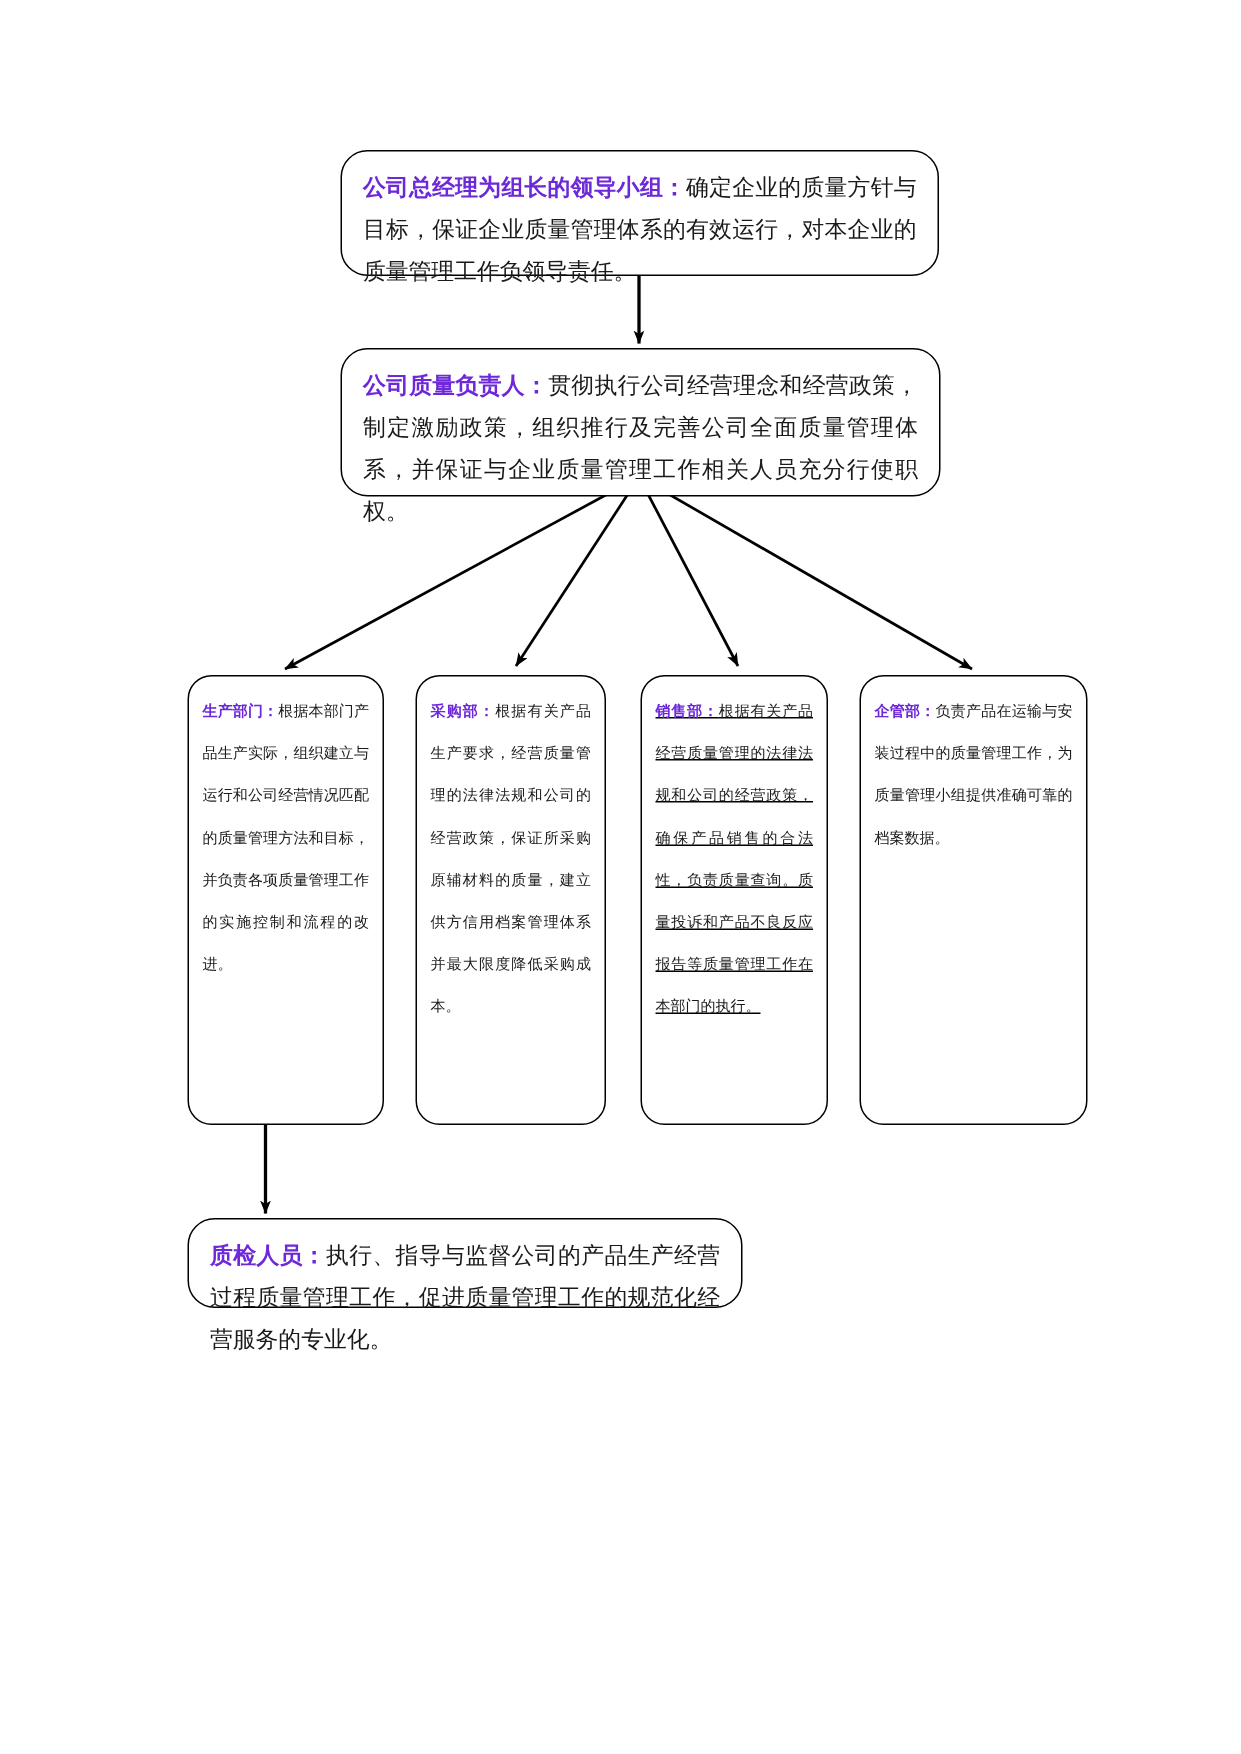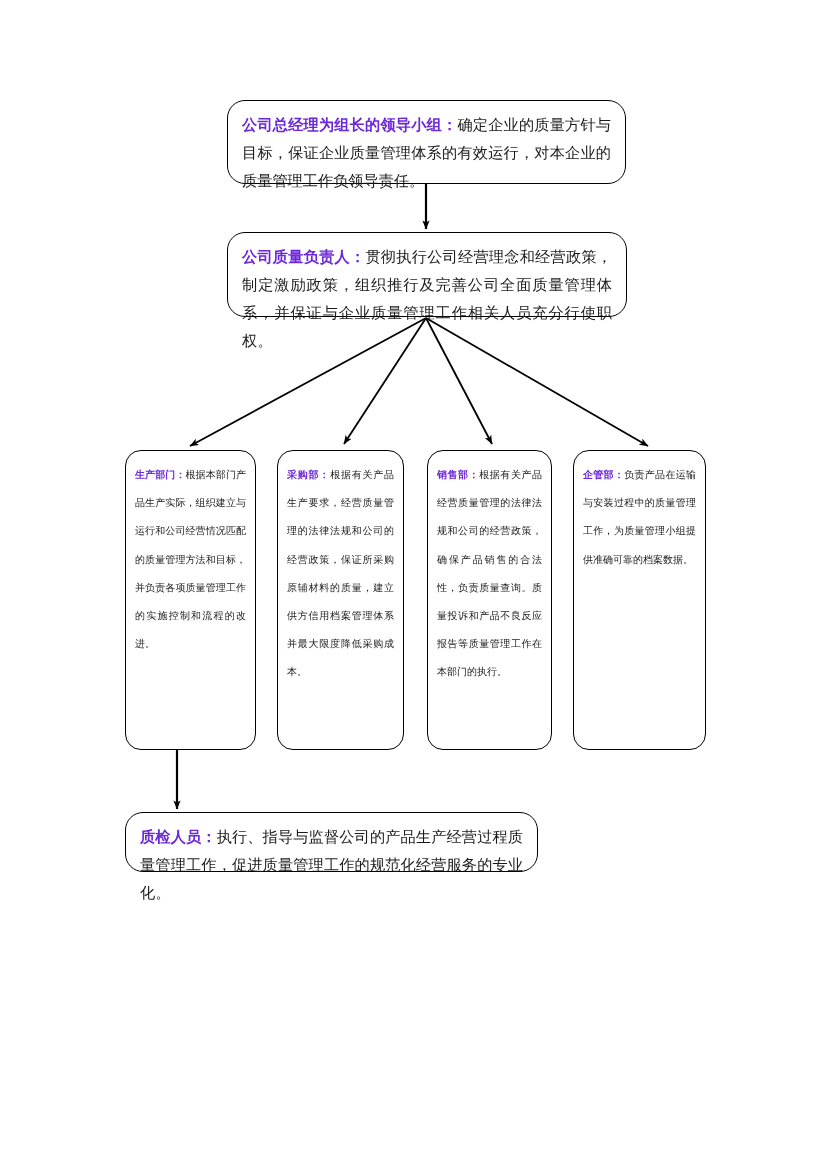--- a/index.html
+++ b/index.html
@@ -73,28 +73,28 @@
   }
   .node.col .body {
     font-size: 10px;
     line-height: 28.2px;
     text-align: justify;
     text-justify: inter-ideograph;
   }
 
   
   #node-leadership  { left: 227px; top: 100px;  width: 399px; height: 84px; }
-  #node-qa-manager  { left: 227px; top: 232px;  width: 400px; height: 85px; }
+  #node-qa-manager  { left: 227px; top: 232px;  width: 400px; height: 99px; }
 
   #node-production  { left: 125px; top: 450px;  width: 131px; height: 300px; }
   #node-purchasing  { left: 277px; top: 450px;  width: 127px; height: 300px; }
-  #node-sales       { left: 427px; top: 450px;  width: 125px; height: 300px; }
-  #node-enterprise  { left: 573px; top: 450px;  width: 133px; height: 300px; }
+  #node-sales       { left: 427px; top: 450px;  width: 125px; height: 300px; text-decoration: underline; }
+  #node-enterprise  { left: 573px; top: 450px;  width: 152px; height: 300px; }
 
-  #node-inspector   { left: 125px; top: 812px;  width: 413px; height: 60px; }
+  #node-inspector   { left: 125px; top: 812px;  width: 370px; height: 60px; }
 </style>
 </head>
 <body>
 
 <div id="canvas">
 
   <svg id="connectors" viewBox="0 0 827 1169" width="827" height="1169" xmlns="http://www.w3.org/2000/svg">
     <defs>
       <marker id="arrowhead" markerWidth="10" markerHeight="10" refX="8.6" refY="3.6" orient="auto" markerUnits="userSpaceOnUse">
         <path d="M 0 0 L 9 3.6 L 0 7.2 L 2.2 3.6 z" fill="#000000"></path>

